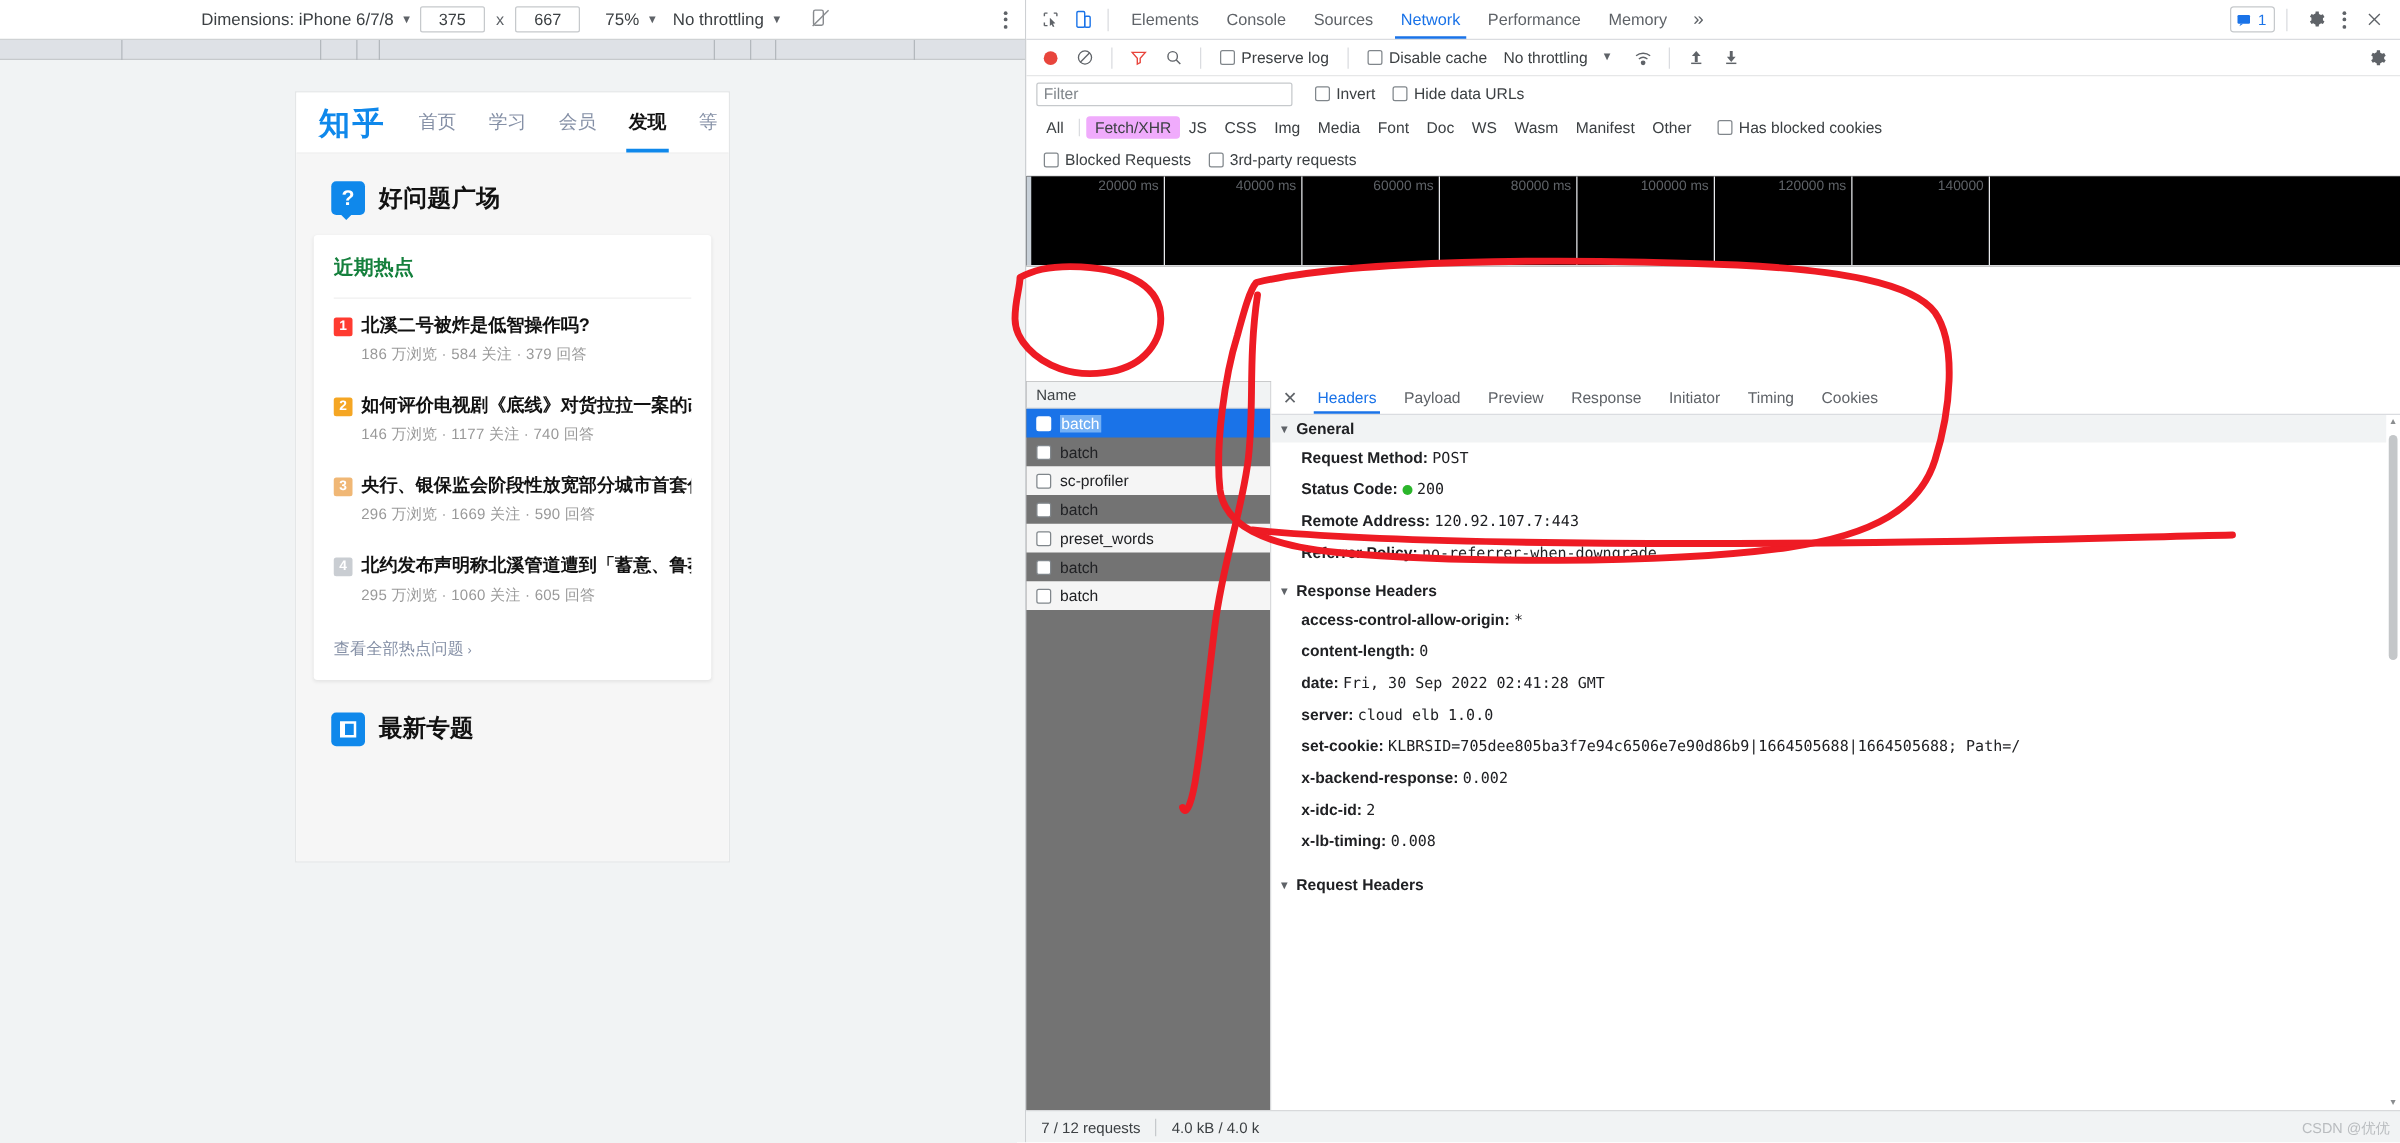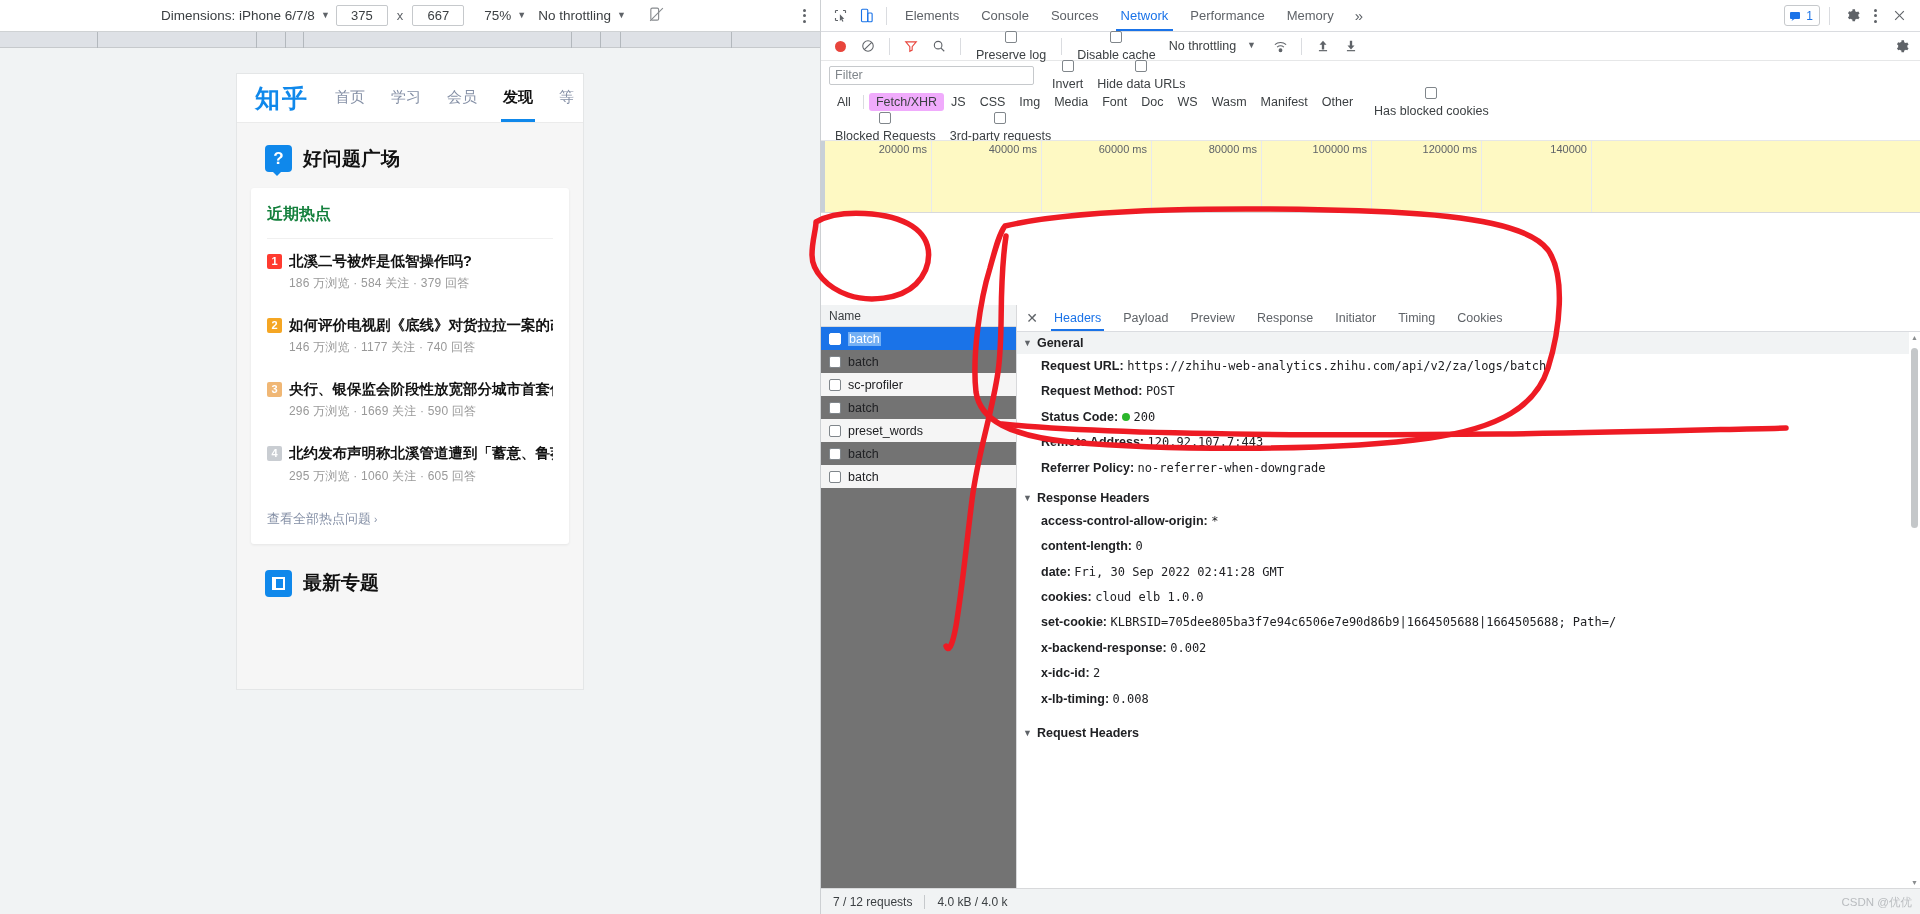--- a/index.html
+++ b/index.html
@@ -144,40 +144,40 @@
     padding:1px 6px 1px 4px; height:21px; color:#1a73e8; font-size:12px;
   }
 
   #dt-netbar {
     height:29px; border-bottom:1px solid #e6e7e8; display:flex; align-items:center;
     padding:0 6px; gap:2px;
   }
   .rec-dot { width:11px; height:11px; border-radius:50%; background:#e8453c; }
   .chk { width:12px; height:12px; border:1.3px solid #80868b; border-radius:2px; display:inline-block; flex:none; background:#fff;}
   .lbl { font-size:12.5px; color:#3c4043; white-space:nowrap;}
-  .cb { display:inline-flex; align-items:center; gap:5px; margin:0 7px; cursor:pointer;flex-direction:column;}
+  .cb { display:inline-flex; align-items:center; gap:5px; margin:0 7px; cursor:pointer;}
   .vsep { width:1px; height:17px; background:#dadce0; margin:0 6px;}
 
   #dt-filterbar { height:28px; display:flex; align-items:center; padding:0 8px; gap:0;}
   #filter-input {
     width:205px; height:19px; border:1px solid #c6c9cc; border-radius:2px;
     font-size:12.5px; padding:0 5px; color:#3c4043; background:#fff;
     font-family:"Liberation Sans", sans-serif;
   }
   #filter-input::placeholder{ color:#80868b;}
 
   #dt-typebar { height:26px; display:flex; align-items:center; padding:0 9px; gap:0; }
   .type-pill { padding:2px 7px; border-radius:3px; font-size:12.5px; color:#3c4043; cursor:pointer; white-space:nowrap;}
   .type-pill.active { background:#f0abfc; }
   .type-sep { width:1px; height:14px; background:#dadce0; margin:0 5px;}
 
   #dt-reqbar { height:26px; display:flex; align-items:center; padding:0 9px; border-bottom:1px solid #e6e7e8;}
 
   #dt-overview {
-    position:relative; height:72px; border-bottom:1px solid #d8d9db; background:#fef9c3;
+    position:relative; height:72px; border-bottom:1px solid #d8d9db; background:#000000;
     overflow:hidden;
   }
   #dt-overview .ovline { position:absolute; top:0; bottom:0; width:1px; background:#e8eaed;}
   #dt-overview .ovlabel { position:absolute; top:2px; font-size:11px; color:#5f6368; transform:translateX(-100%); padding-right:4px; }
   #ov-leftbar { position:absolute; left:0; top:0; bottom:0; width:4px; background:#c8d0d8;}
 
   #dt-split { position:absolute; left:0; right:0; top:305px; bottom:26px; display:flex;}
   #req-list { width:196px; border-right:1px solid #d8d9db; background:#737373; position:relative; overflow:hidden;}
   #req-head { height:22px; line-height:22px; padding-left:8px; font-size:12px; color:#3c4043;
               background:#f1f3f4; border-bottom:1px solid #d8d9db;}
@@ -568,24 +568,20 @@
           <span class="d-tab">Cookies</span>
         </div>
 
         <div id="detail-body">
 
           <div class="sec-title" style="background:#f1f3f4;">
             <span class="tri">▼</span>
             <span>General</span>
           </div>
           <div class="hrow">
-            <span class="hk">Request URL:</span>
-            <span class="hv">https://zhihu-web-analytics.zhihu.com/api/v2/za/logs/batch</span>
-          </div>
-          <div class="hrow">
             <span class="hk">Request Method:</span>
             <span class="hv">POST</span>
           </div>
           <div class="hrow">
             <span class="hk">Status Code:</span>
             <span class="status-dot"></span><span class="hv">200</span>
           </div>
           <div class="hrow">
             <span class="hk">Remote Address:</span>
             <span class="hv">120.92.107.7:443</span>
@@ -605,21 +601,21 @@
           </div>
           <div class="hrow">
             <span class="hk">content-length:</span>
             <span class="hv">0</span>
           </div>
           <div class="hrow">
             <span class="hk">date:</span>
             <span class="hv">Fri, 30 Sep 2022 02:41:28 GMT</span>
           </div>
           <div class="hrow">
-            <span class="hk">cookies:</span>
+            <span class="hk">server:</span>
             <span class="hv">cloud elb 1.0.0</span>
           </div>
           <div class="hrow" style="">
             <span class="hk">set-cookie:</span>
             <span class="hv">KLBRSID=705dee805ba3f7e94c6506e7e90d86b9|1664505688|1664505688; Path=/</span>
           </div>
           <div class="hrow">
             <span class="hk">x-backend-response:</span>
             <span class="hv">0.002</span>
           </div>

